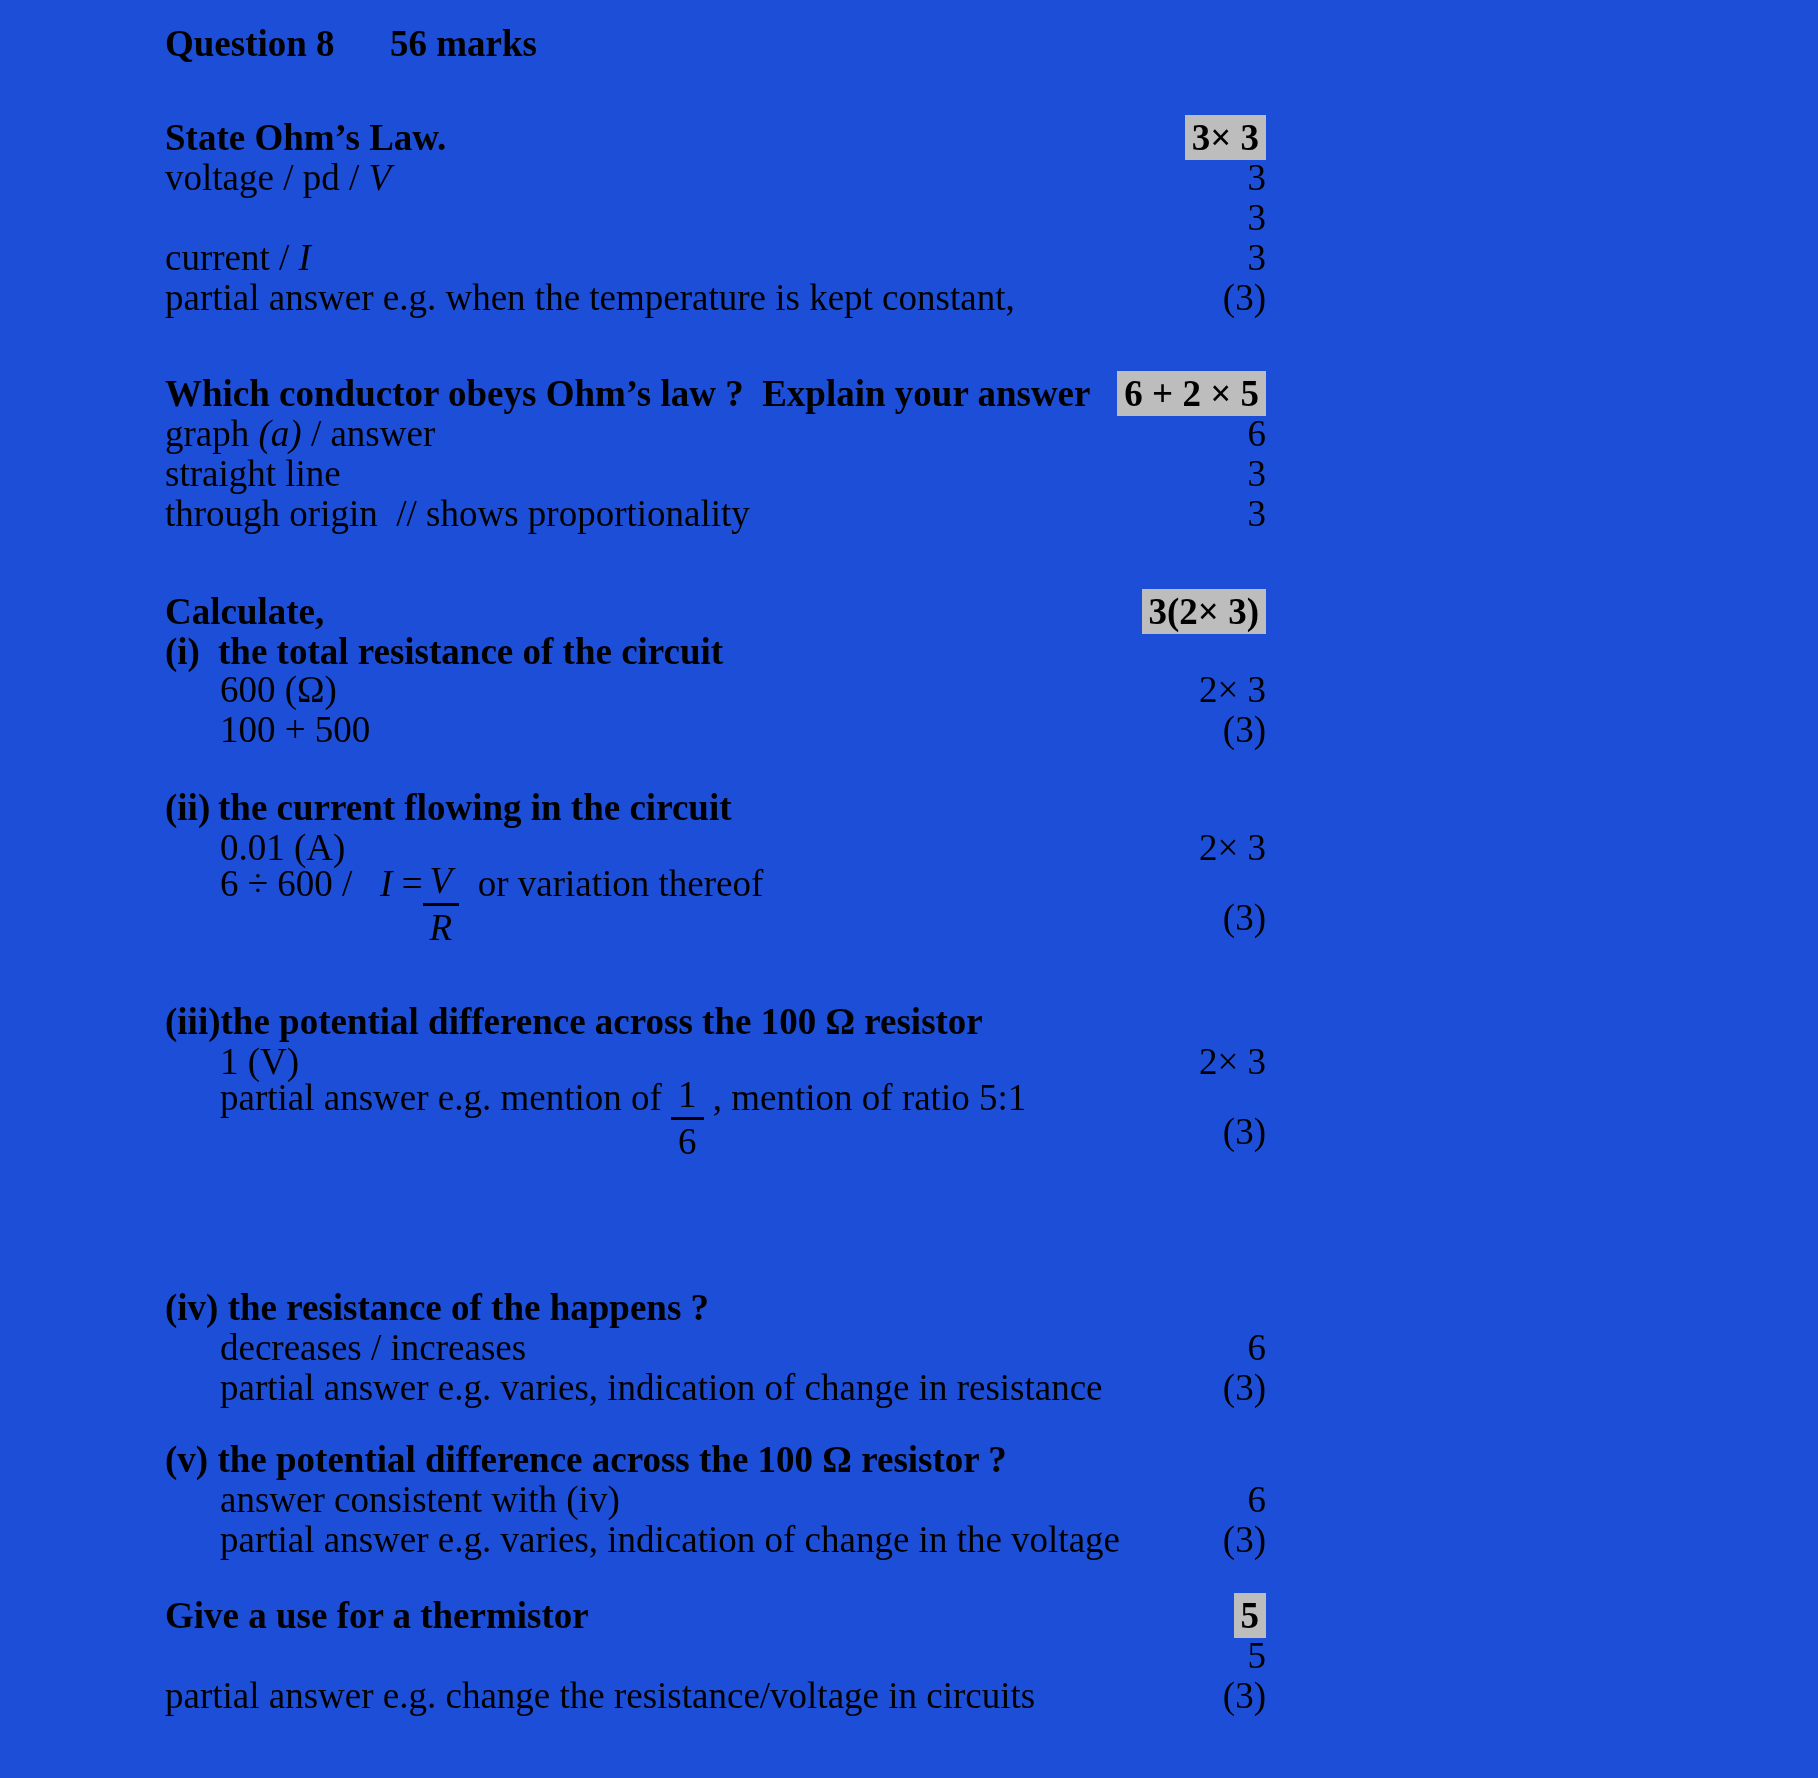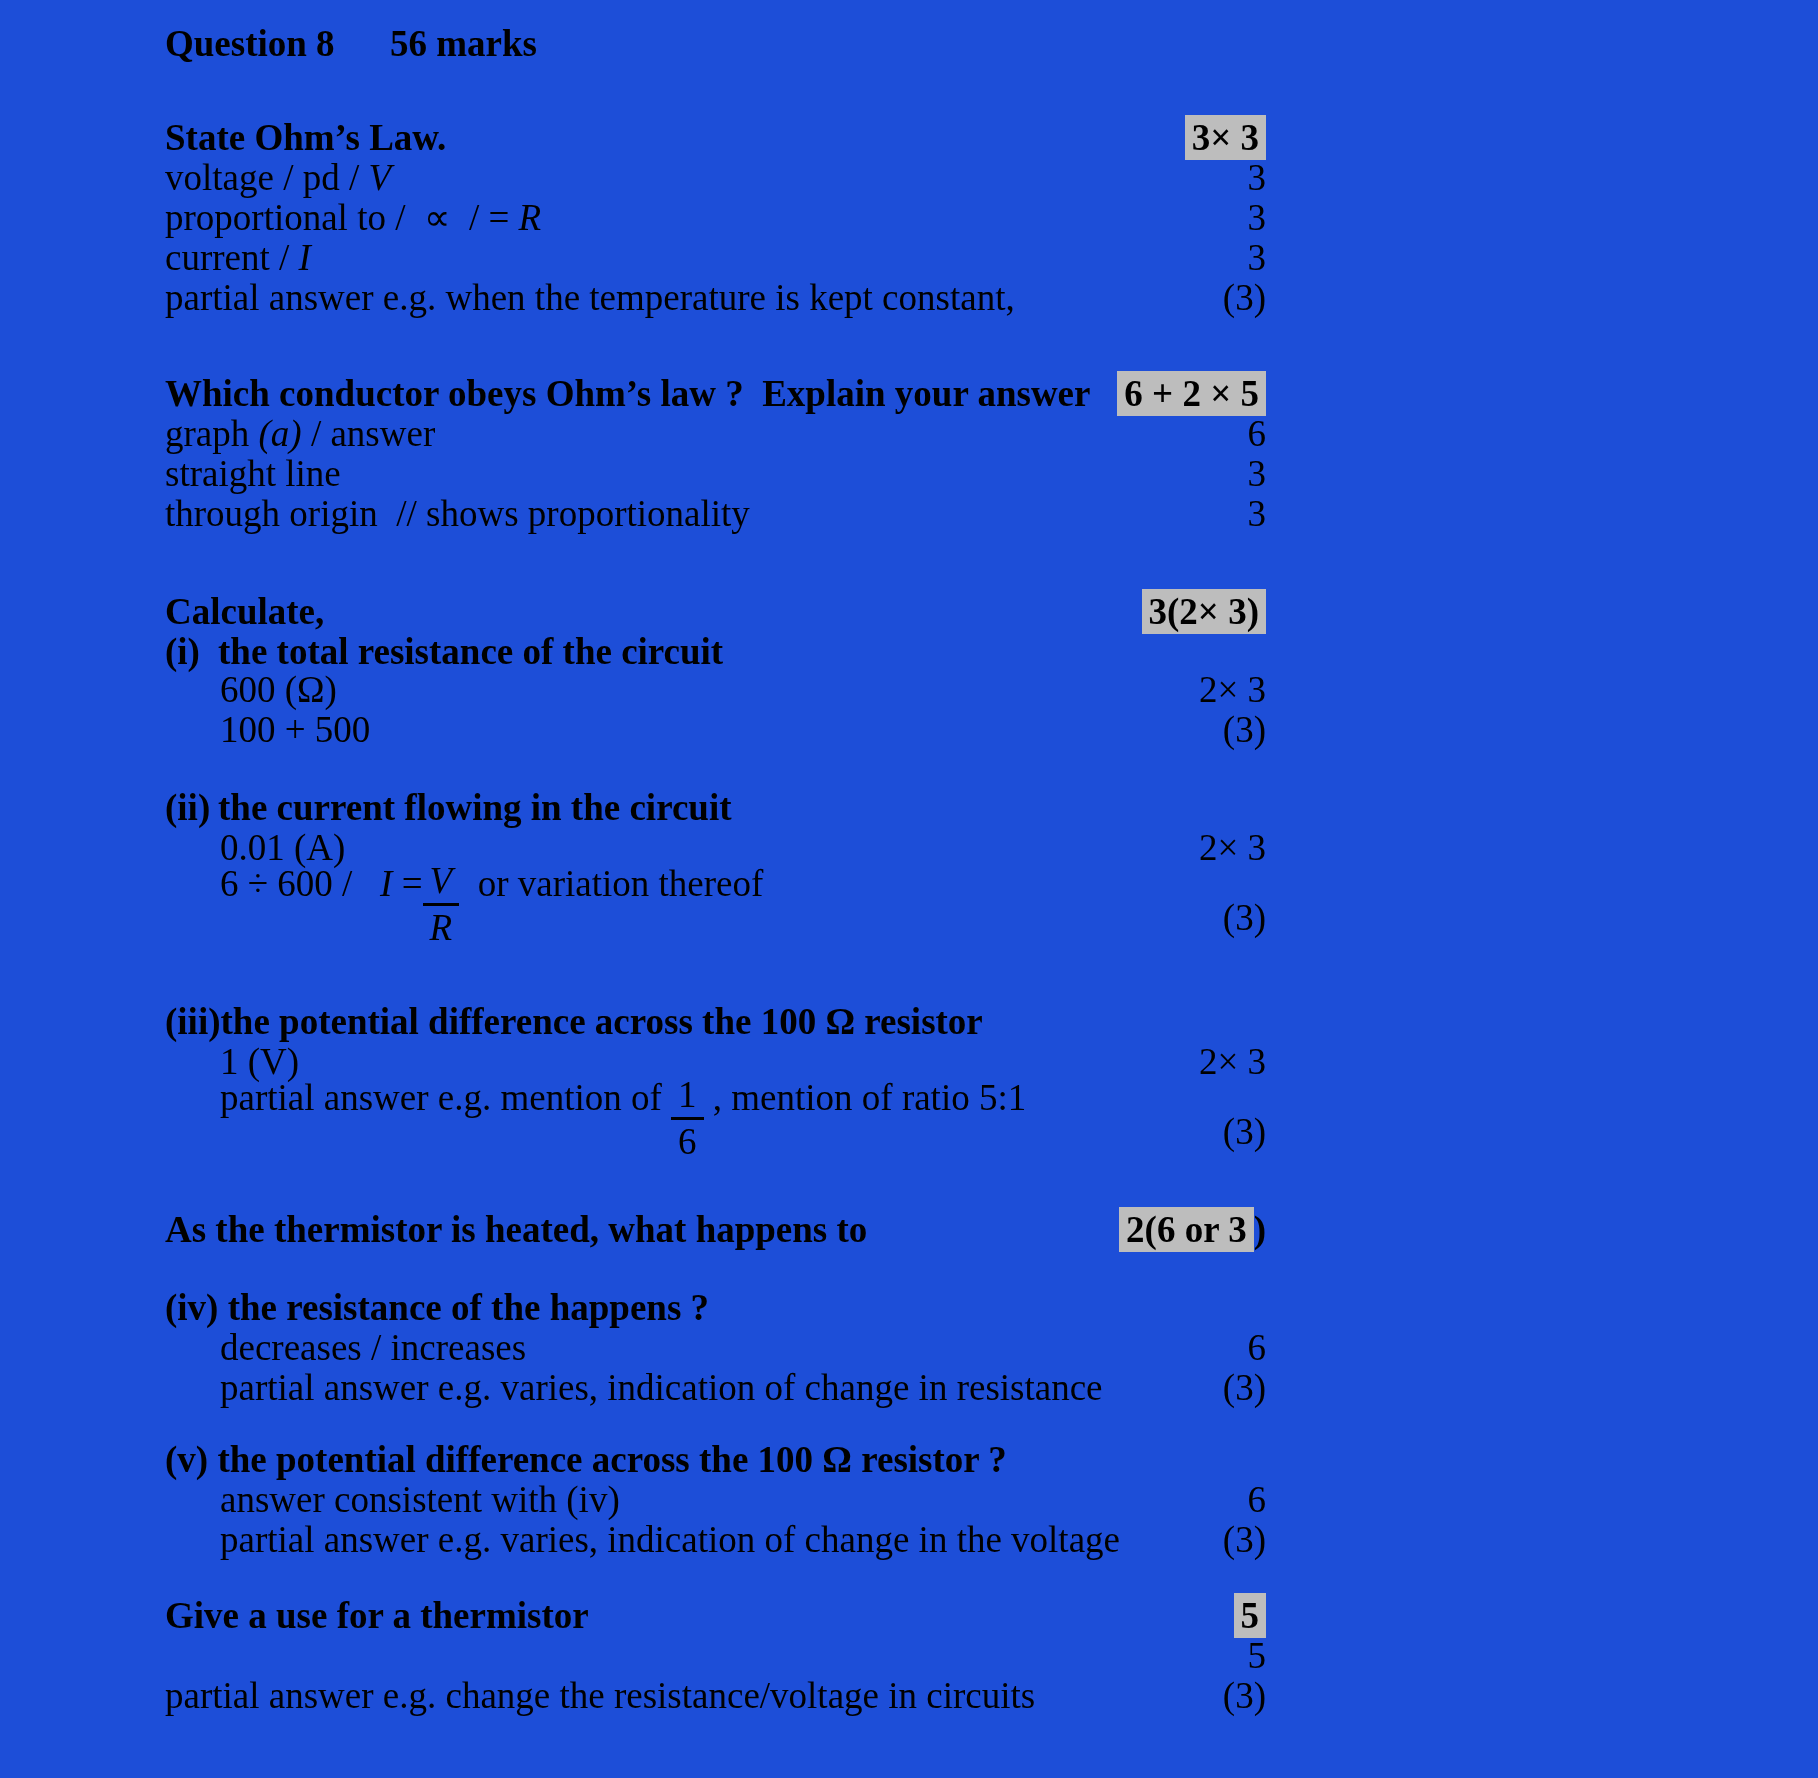--- a/index.html
+++ b/index.html
@@ -41,21 +41,20 @@
 
   <div class="row" style="top:118px">
     <span class="txt b">State Ohm’s Law.</span>
     <span class="mark b"><span class="hl">3× 3</span></span>
   </div>
   <div class="row" style="top:158px">
     <span class="txt"><span>voltage / pd / </span><span class="it">V</span></span>
     <span class="mark">3</span>
   </div>
   <div class="row" style="top:198px">
-    <span class="txt"><span>proportional to /  ∝  / = </span><span class="it">R</span></span>
     <span class="mark">3</span>
   </div>
   <div class="row" style="top:238px">
     <span class="txt"><span>current / </span><span class="it">I</span></span>
     <span class="mark">3</span>
   </div>
   <div class="row" style="top:278px">
     <span class="txt">partial answer e.g. when the temperature is kept constant,</span>
     <span class="mark">(3)</span>
   </div>
@@ -110,24 +109,20 @@
   </div>
   <div class="row" style="top:1042px">
     <span class="txt ind">1 (V)</span>
     <span class="mark">2× 3</span>
   </div>
   <div class="row eqrow" style="top:1076px">
     <span class="txt ind"><span style="white-space:pre">partial answer e.g. mention of </span><span class="frac upright"><span class="num">1</span><span class="den">6</span></span><span style="white-space:pre"> , mention of ratio 5:1</span></span>
     <span class="mark" style="top:36px">(3)</span>
   </div>
 
-  <div class="row" style="top:1210px">
-    <span class="txt b">As the thermistor is heated, what happens to</span>
-    <span class="mark b"><span class="hl">2(6 or 3</span><span>)</span></span>
-  </div>
   <div class="row" style="top:1288px">
     <span class="txt b"><span>(iv)</span><span style="white-space:pre"> </span><span>the resistance of the happens ?</span></span>
   </div>
   <div class="row" style="top:1328px">
     <span class="txt ind">decreases / increases</span>
     <span class="mark">6</span>
   </div>
   <div class="row" style="top:1368px">
     <span class="txt ind">partial answer e.g. varies, indication of change in resistance</span>
     <span class="mark">(3)</span>

